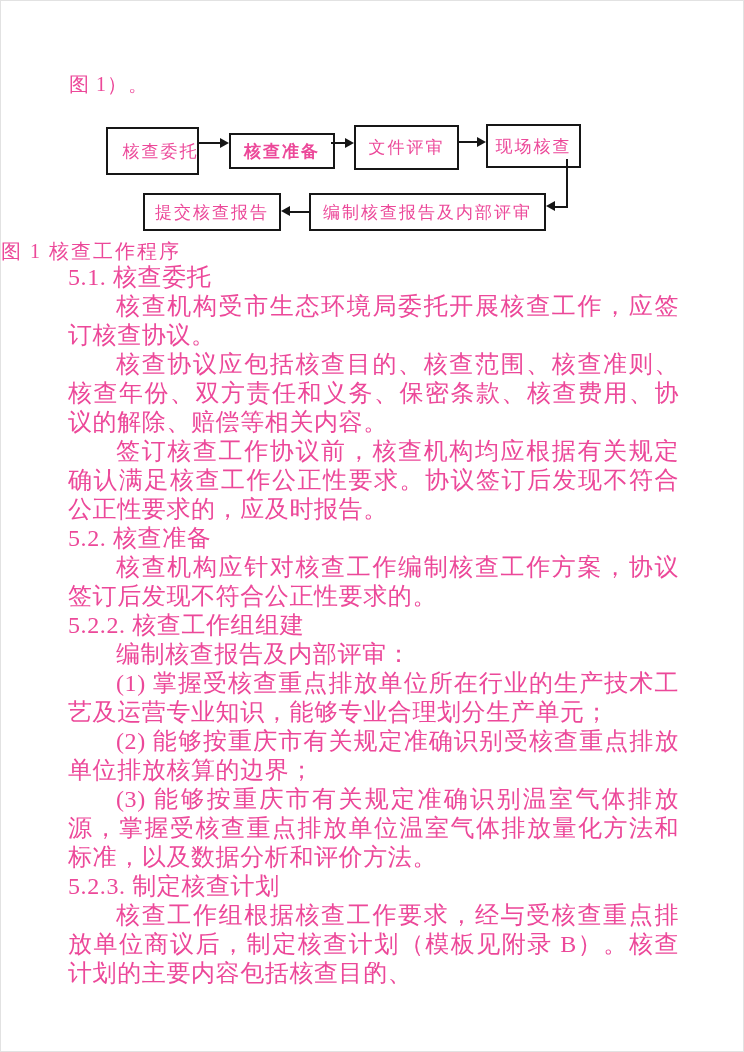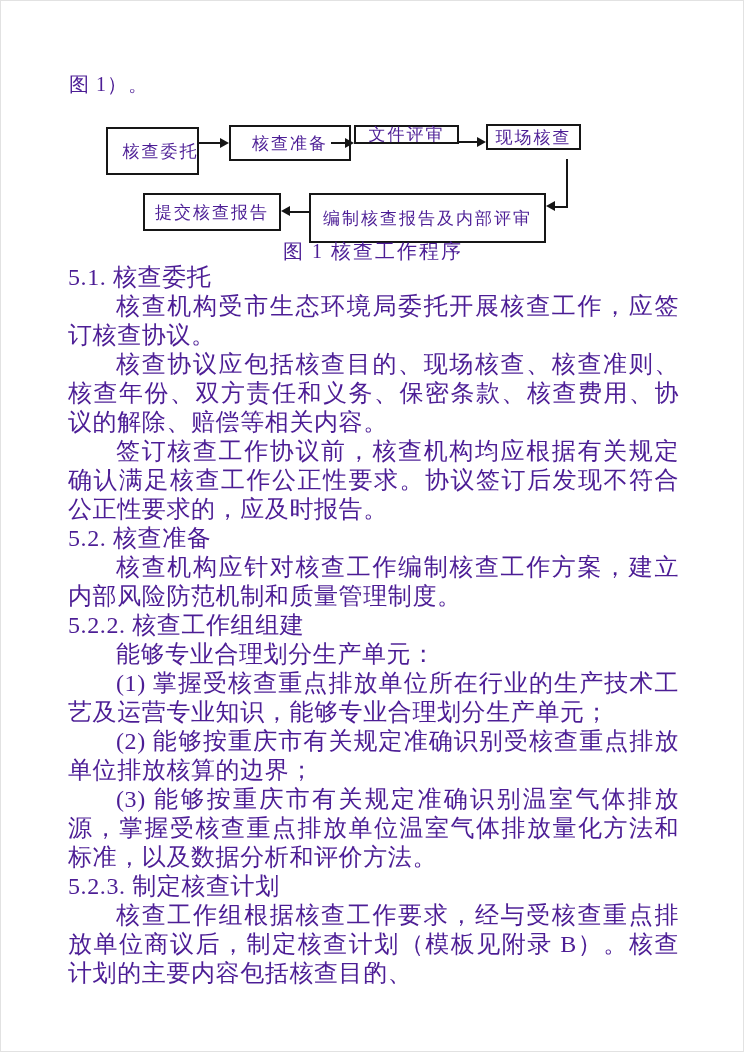--- a/index.html
+++ b/index.html
@@ -3,21 +3,21 @@
 <meta charset="utf-8">
 <style>
   html,body { margin:0; padding:0; background:#ffffff; }
   .page {
     position:relative;
     width:744px; height:1052px;
     background:#ffffff;
     border:1px solid #e2e2e2;
     box-sizing:border-box;
     font-family:"Liberation Serif","DejaVu Serif",serif;
-    color:#4c1d95;
+    color:#ec4899;
     overflow:hidden;
   }
   .intro {
     position:absolute; top:70px; left:68px;
     font-size:20px; line-height:26px; letter-spacing:1px;
   }
   
   .figure { position:absolute; top:0; left:0; width:744px; height:262px; }
   .fbox {
     position:absolute; box-sizing:border-box;
@@ -32,21 +32,21 @@
     border-top:5px solid transparent; border-bottom:5px solid transparent;
     border-left:9px solid #161616;
   }
   .arr-l {
     position:absolute; width:0; height:0;
     border-top:5px solid transparent; border-bottom:5px solid transparent;
     border-right:9px solid #161616;
   }
   .caption {
     position:absolute; top:237px; left:0; width:744px;
-    text-align:center; font-size:20px; letter-spacing:2px;
+    font-size:20px; letter-spacing:2px;
   }
   
   .doc-body {
     position:absolute; top:262px; left:67px; width:611px;
     font-size:24px; line-height:29px; letter-spacing:0.6px;
     text-align:justify;
   }
   .heading { text-indent:0; }
   .para { text-indent:2em; }
   .page-number {
@@ -57,53 +57,53 @@
 </head>
 <body>
 
 <div class="page">
 
   <div class="intro">图 1）。</div>
 
   <div class="figure">
 
     <div class="fbox" style="left:105px; top:126px; width:93px; height:48px;padding-left:16px;">核查委托</div>
-    <div class="fbox" style="left:228px; top:124px; width:122px; height:36px;">核查准备</div>
-    <div class="fbox" style="left:353px; top:124px; width:105px; height:19px;">文件评审</div>
-    <div class="fbox" style="left:485px; top:123px; width:95px; height:26px;text-align:right;">现场核查</div>
+    <div class="fbox" style="left:228px; top:132px; width:106px; height:36px;font-weight:bold;">核查准备</div>
+    <div class="fbox" style="left:353px; top:124px; width:105px; height:45px;">文件评审</div>
+    <div class="fbox" style="left:485px; top:123px; width:95px; height:44px;text-align:right;">现场核查</div>
 
     <div class="hline" style="left:198px; top:141px; width:21px;"></div>
     <div class="arr-r" style="left:219px; top:137px;"></div>
     <div class="hline" style="left:330px; top:141px; width:14px;"></div>
     <div class="arr-r" style="left:344px; top:137px;"></div>
     <div class="hline" style="left:458px; top:140px; width:18px;"></div>
     <div class="arr-r" style="left:476px; top:136px;"></div>
 
     <div class="vline" style="left:565px; top:158px; height:49px;"></div>
     <div class="hline" style="left:554px; top:205px; width:13px;"></div>
     <div class="arr-l" style="left:545px; top:200px;"></div>
 
     <div class="fbox" style="left:142px; top:192px; width:138px; height:38px;">提交核查报告</div>
-    <div class="fbox" style="left:308px; top:192px; width:237px; height:50px;">编制核查报告及内部评审</div>
+    <div class="fbox" style="left:308px; top:192px; width:237px; height:38px;">编制核查报告及内部评审</div>
 
     <div class="hline" style="left:289px; top:210px; width:19px;"></div>
     <div class="arr-l" style="left:280px; top:205px;"></div>
 
     <div class="caption">图 1  核查工作程序</div>
   </div>
 
   <div class="doc-body">
       <div class="heading">5.1. 核查委托</div>
       <div class="para">核查机构受市生态环境局委托开展核查工作，应签订核查协议。</div>
-      <div class="para">核查协议应包括核查目的、现场核查、核查准则、核查年份、双方责任和义务、保密条款、核查费用、协议的解除、赔偿等相关内容。</div>
+      <div class="para">核查协议应包括核查目的、核查范围、核查准则、核查年份、双方责任和义务、保密条款、核查费用、协议的解除、赔偿等相关内容。</div>
       <div class="para">签订核查工作协议前，核查机构均应根据有关规定确认满足核查工作公正性要求。协议签订后发现不符合公正性要求的，应及时报告。</div>
       <div class="heading">5.2. 核查准备</div>
-      <div class="para">核查机构应针对核查工作编制核查工作方案，建立内部风险防范机制和质量管理制度。</div>
+      <div class="para">核查机构应针对核查工作编制核查工作方案，协议签订后发现不符合公正性要求的。</div>
       <div class="heading">5.2.2. 核查工作组组建</div>
-      <div class="para">能够专业合理划分生产单元：</div>
+      <div class="para">编制核查报告及内部评审：</div>
       <div class="para">(1)  掌握受核查重点排放单位所在行业的生产技术工艺及运营专业知识，能够专业合理划分生产单元；</div>
       <div class="para">(2)  能够按重庆市有关规定准确识别受核查重点排放单位排放核算的边界；</div>
       <div class="para">(3)  能够按重庆市有关规定准确识别温室气体排放源，掌握受核查重点排放单位温室气体排放量化方法和标准，以及数据分析和评价方法。</div>
       <div class="heading">5.2.3. 制定核查计划</div>
       <div class="para">核查工作组根据核查工作要求，经与受核查重点排放单位商议后，制定核查计划（模板见附录 B）。核查计划的主要内容包括核查目的、</div>
     </div>
 
   <div class="page-number">3</div>
 
 </div>

